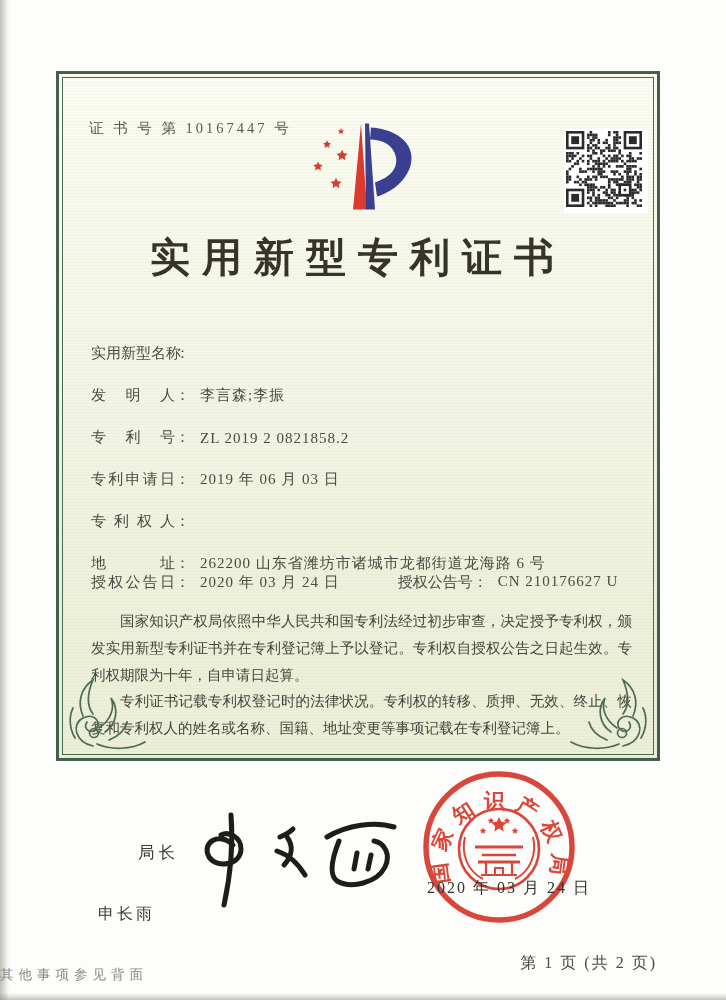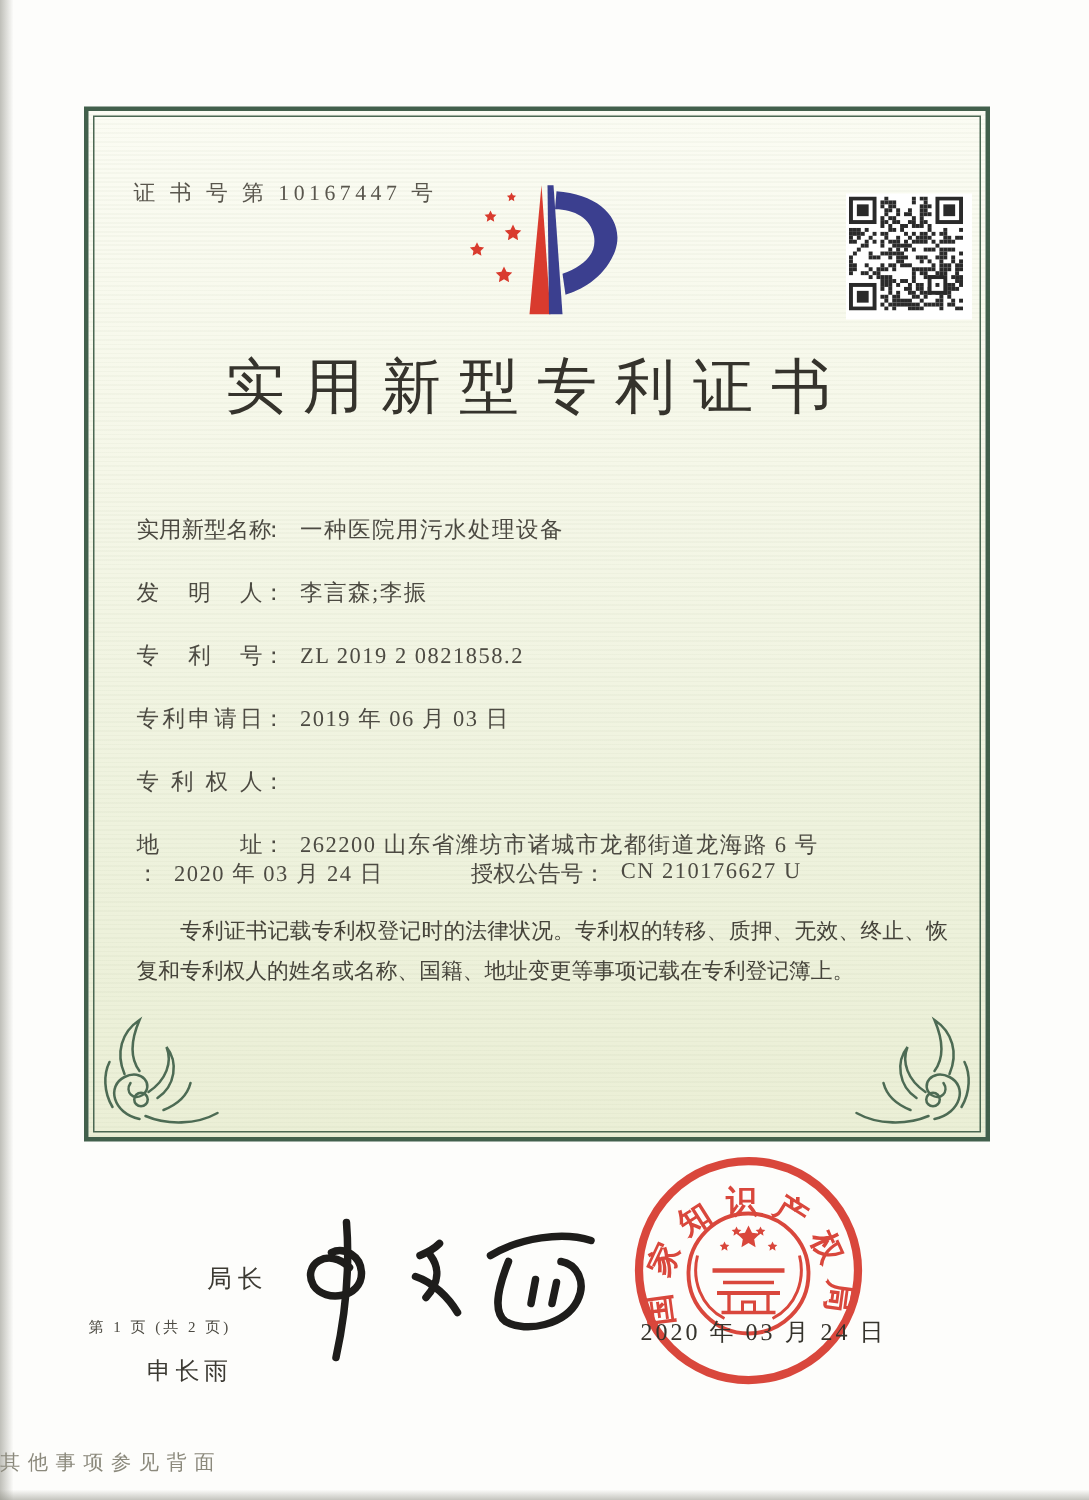--- a/index.html
+++ b/index.html
@@ -18,38 +18,38 @@
     background:linear-gradient(180deg,#fbfcf3 0%,#f5f7e8 35%,#eef2dd 70%,#ebefd6 100%);
     box-sizing:border-box;
   }
   .inner-frame{position:absolute;inset:3px;border:1px solid #4a6752;pointer-events:none;}
   .scanlines{position:absolute;inset:0;pointer-events:none;
     background:repeating-linear-gradient(0deg,rgba(90,110,70,.035) 0 1px,transparent 1px 3px);}
   .cert-number{position:absolute;left:30px;top:45px;font-size:14.5px;color:#59564d;letter-spacing:3px;}
   .logo{position:absolute;left:244px;top:44px;width:120px;height:98px;}
   .qr{position:absolute;left:505px;top:55px;width:80px;height:80px;background:#fff;padding:2px;}
   .title{position:absolute;left:0;top:156px;width:100%;text-align:center;
-    font-size:40px;color:#35332c;letter-spacing:12px;font-weight:normal;}
+    font-size:40px;color:#35332c;letter-spacing:12px;font-weight:bold;}
   .fields{position:absolute;left:32px;top:247px;width:545px;}
   .field-row{height:42px;display:flex;align-items:flex-end;font-size:15px;color:#4c4a42;}
   .flabel{display:inline-block;width:84px;text-align:justify;text-align-last:justify;white-space:nowrap;}
   .fcolon{display:inline-block;}
   .fvalue{margin-left:10px;letter-spacing:1px;white-space:nowrap;}
   .grant-row{height:42px;display:flex;font-size:15px;color:#4c4a42;}
   .grant-second{margin-left:58px;display:flex;}
   .paragraphs{position:absolute;left:32px;top:534px;width:541px;
     font-size:14.5px;line-height:1.85;color:#45433a;text-align:justify;}
   .paragraphs p{margin:0;text-indent:2em;}
   .signer-title{position:absolute;left:39px;top:768px;font-size:16.5px;color:#3c3a33;letter-spacing:4px;margin-left:40px;}
   .signer-name{position:absolute;left:39px;top:830px;font-size:16px;color:#3c3a33;letter-spacing:3px;}
   .signature{position:absolute;left:130px;top:733px;width:230px;height:105px;z-index:3;}
   .seal{position:absolute;left:340px;top:675px;width:200px;height:200px;z-index:4;opacity:.92;}
   .seal-date{position:absolute;left:368px;top:804px;font-size:16px;color:#35332c;letter-spacing:2px;z-index:5;}
-  .page-info{position:absolute;left:0;top:804px;width:100%;text-align:left;
-    font-size:10px;color:#4c4a42;letter-spacing:2px;}
+  .page-info{position:absolute;left:0;top:879px;width:100%;text-align:right;
+    font-size:16px;color:#4c4a42;letter-spacing:2px;}
   .footer-note{position:absolute;left:0;top:966px;width:100%;text-align:left;
     font-size:13.5px;color:#8b897c;letter-spacing:5px;}
   .ornament{position:absolute;bottom:4px;width:96px;height:96px;z-index:1;}
   .ornament.left{left:4px;}
   .ornament.right{right:4px;transform:scaleX(-1);}
 </style>
 </head>
 <body>
 
 <div class="scan-edge-left"></div>
@@ -400,21 +400,20 @@
         <rect x="22" y="22" width="1" height="1" fill="#2a2a2a"></rect>
       </svg>
   </div>
 
   <div class="title">实用新型专利证书</div>
 
   <div class="fields">
     <div class="field-row">
       <span class="flabel">实用新型名称</span>
         <span class="fcolon">：</span>
-      <span class="fvalue">一种医院用污水处理设备</span>
     </div>
     <div class="field-row">
       <span class="flabel">发明人</span>
         <span class="fcolon">：</span>
       <span class="fvalue">李言森;李振</span>
     </div>
     <div class="field-row">
       <span class="flabel">专利号</span>
         <span class="fcolon">：</span>
       <span class="fvalue">ZL 2019 2 0821858.2</span>
@@ -427,31 +426,33 @@
     <div class="field-row">
       <span class="flabel">专利权人</span>
         <span class="fcolon">：</span>
     </div>
     <div class="field-row">
       <span class="flabel">地址</span>
         <span class="fcolon">：</span>
       <span class="fvalue">262200 山东省潍坊市诸城市龙都街道龙海路 6 号</span>
     </div>
     <div class="grant-row">
+      <span class="flabel">授权公告日</span>
         <span class="fcolon">：</span>
       <span class="fvalue">2020 年 03 月 24 日</span>
       <span class="grant-second">
         <span>授权公告号</span>
           <span class="fcolon">：</span>
         <span class="fvalue">CN 210176627 U</span>
       </span>
     </div>
   </div>
 
   <div class="paragraphs">
+    <p>国家知识产权局依照中华人民共和国专利法经过初步审查，决定授予专利权，颁发实用新型专利证书并在专利登记簿上予以登记。专利权自授权公告之日起生效。专利权期限为十年，自申请日起算。</p>
     <p>专利证书记载专利权登记时的法律状况。专利权的转移、质押、无效、终止、恢复和专利权人的姓名或名称、国籍、地址变更等事项记载在专利登记簿上。</p>
   </div>
 
   <div class="signer-title">局长</div>
   <div class="signer-name">申长雨</div>
 
   <svg class="signature" viewBox="0 0 230 105" xmlns="http://www.w3.org/2000/svg">
     <g fill="none" stroke="#1e1d1b" stroke-width="5" stroke-linecap="round" stroke-linejoin="round">
       <path d="M44 38 C30 24 12 36 20 50 C28 62 52 58 52 42 C52 30 40 24 32 28"></path>
       <path d="M42 8 C44 34 42 66 35 98"></path>

